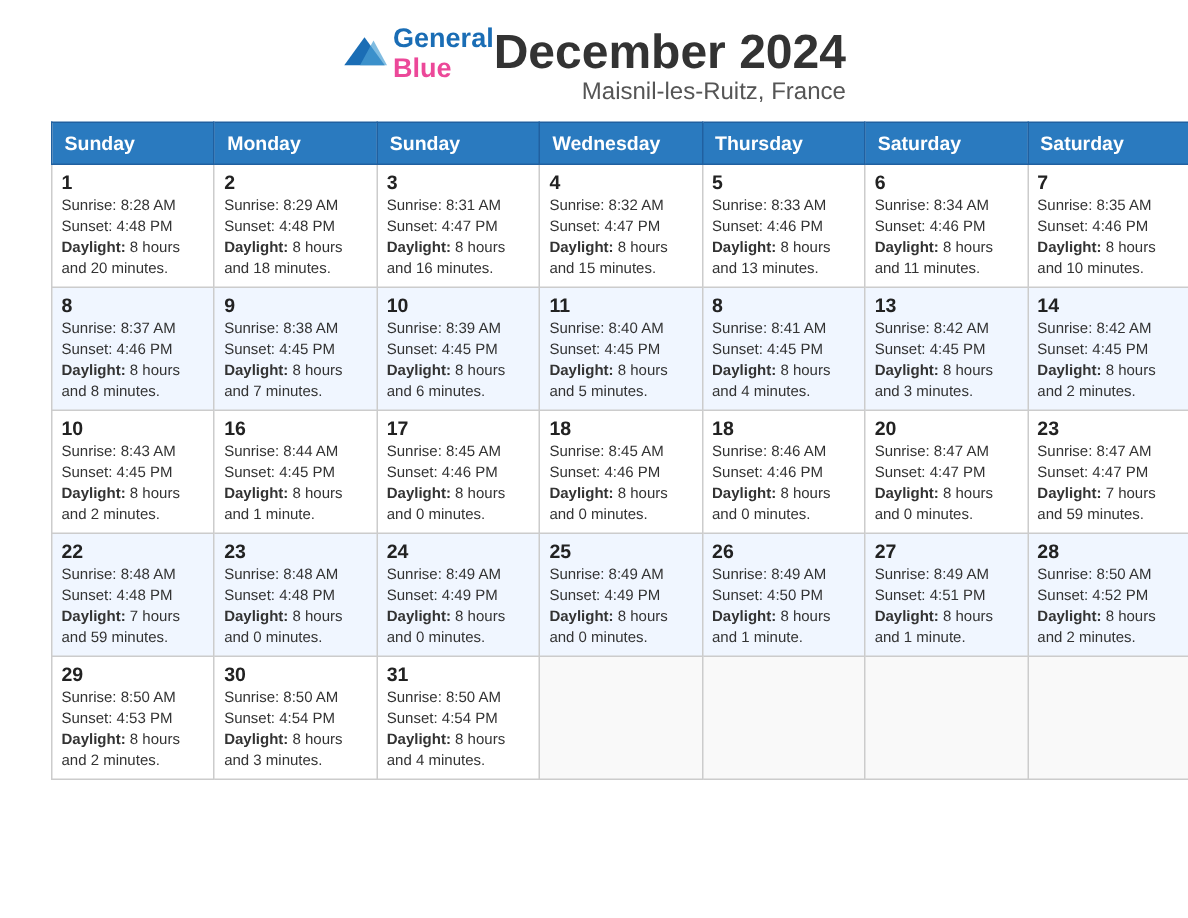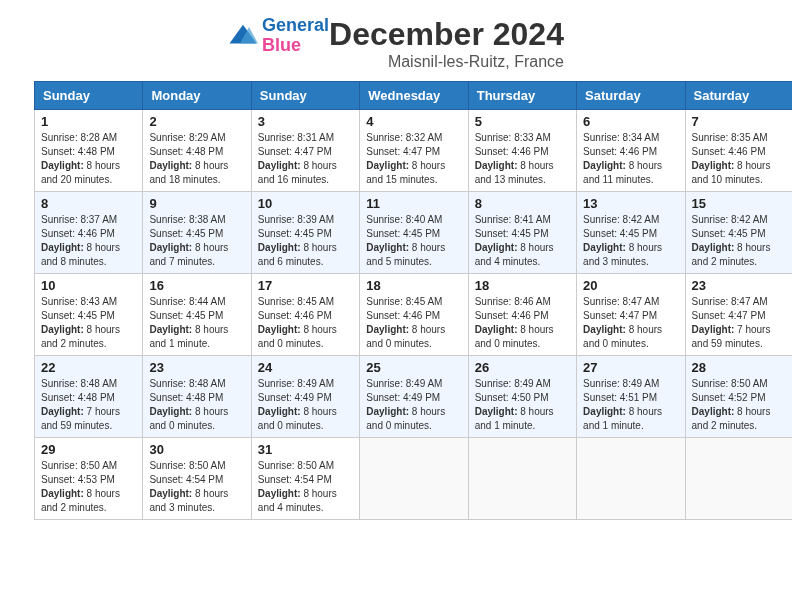--- a/index.html
+++ b/index.html
@@ -175,21 +175,21 @@
         </td>
         <td>
           <span class="day-number">8</span>
           <div class="cell-text">Sunrise: 8:41 AM<br>Sunset: 4:45 PM<br><b>Daylight: </b>8 hours and 4 minutes.</div>
         </td>
         <td>
           <span class="day-number">13</span>
           <div class="cell-text">Sunrise: 8:42 AM<br>Sunset: 4:45 PM<br><b>Daylight: </b>8 hours and 3 minutes.</div>
         </td>
         <td>
-          <span class="day-number">15</span>
+          <span class="day-number">14</span>
           <div class="cell-text">Sunrise: 8:42 AM<br>Sunset: 4:45 PM<br><b>Daylight: </b>8 hours and 2 minutes.</div>
         </td>
       </tr>
       <tr>
         <td>
           <span class="day-number">10</span>
           <div class="cell-text">Sunrise: 8:43 AM<br>Sunset: 4:45 PM<br><b>Daylight: </b>8 hours and 2 minutes.</div>
         </td>
         <td>
           <span class="day-number">16</span>

